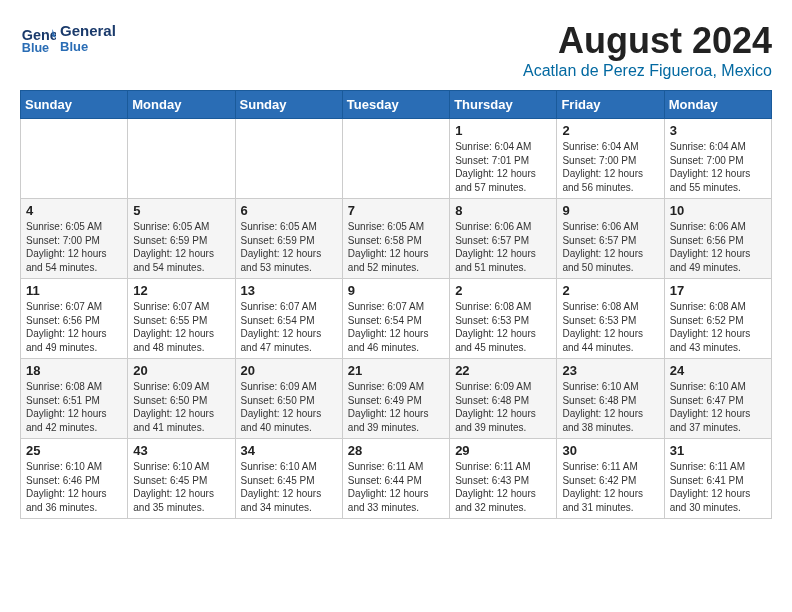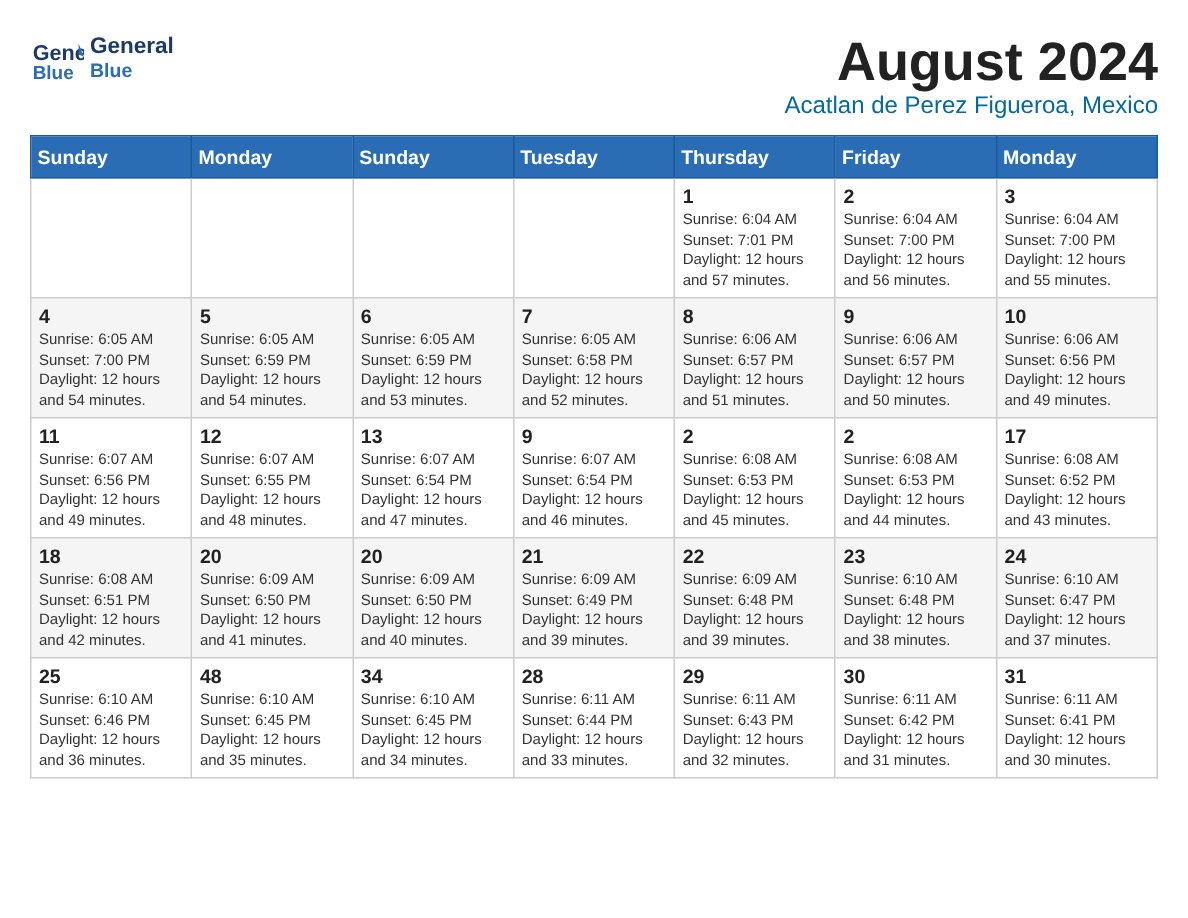--- a/index.html
+++ b/index.html
@@ -226,21 +226,21 @@
           <div class="day-num">24</div>
           <div class="day-info">Sunrise: 6:10 AM<br>Sunset: 6:47 PM<br>Daylight: 12 hours<br>and 37 minutes.</div>
         </td>
       </tr>
       <tr class="row-odd">
         <td>
           <div class="day-num">25</div>
           <div class="day-info">Sunrise: 6:10 AM<br>Sunset: 6:46 PM<br>Daylight: 12 hours<br>and 36 minutes.</div>
         </td>
         <td>
-          <div class="day-num">48</div>
+          <div class="day-num">43</div>
           <div class="day-info">Sunrise: 6:10 AM<br>Sunset: 6:45 PM<br>Daylight: 12 hours<br>and 35 minutes.</div>
         </td>
         <td>
           <div class="day-num">34</div>
           <div class="day-info">Sunrise: 6:10 AM<br>Sunset: 6:45 PM<br>Daylight: 12 hours<br>and 34 minutes.</div>
         </td>
         <td>
           <div class="day-num">28</div>
           <div class="day-info">Sunrise: 6:11 AM<br>Sunset: 6:44 PM<br>Daylight: 12 hours<br>and 33 minutes.</div>
         </td>

